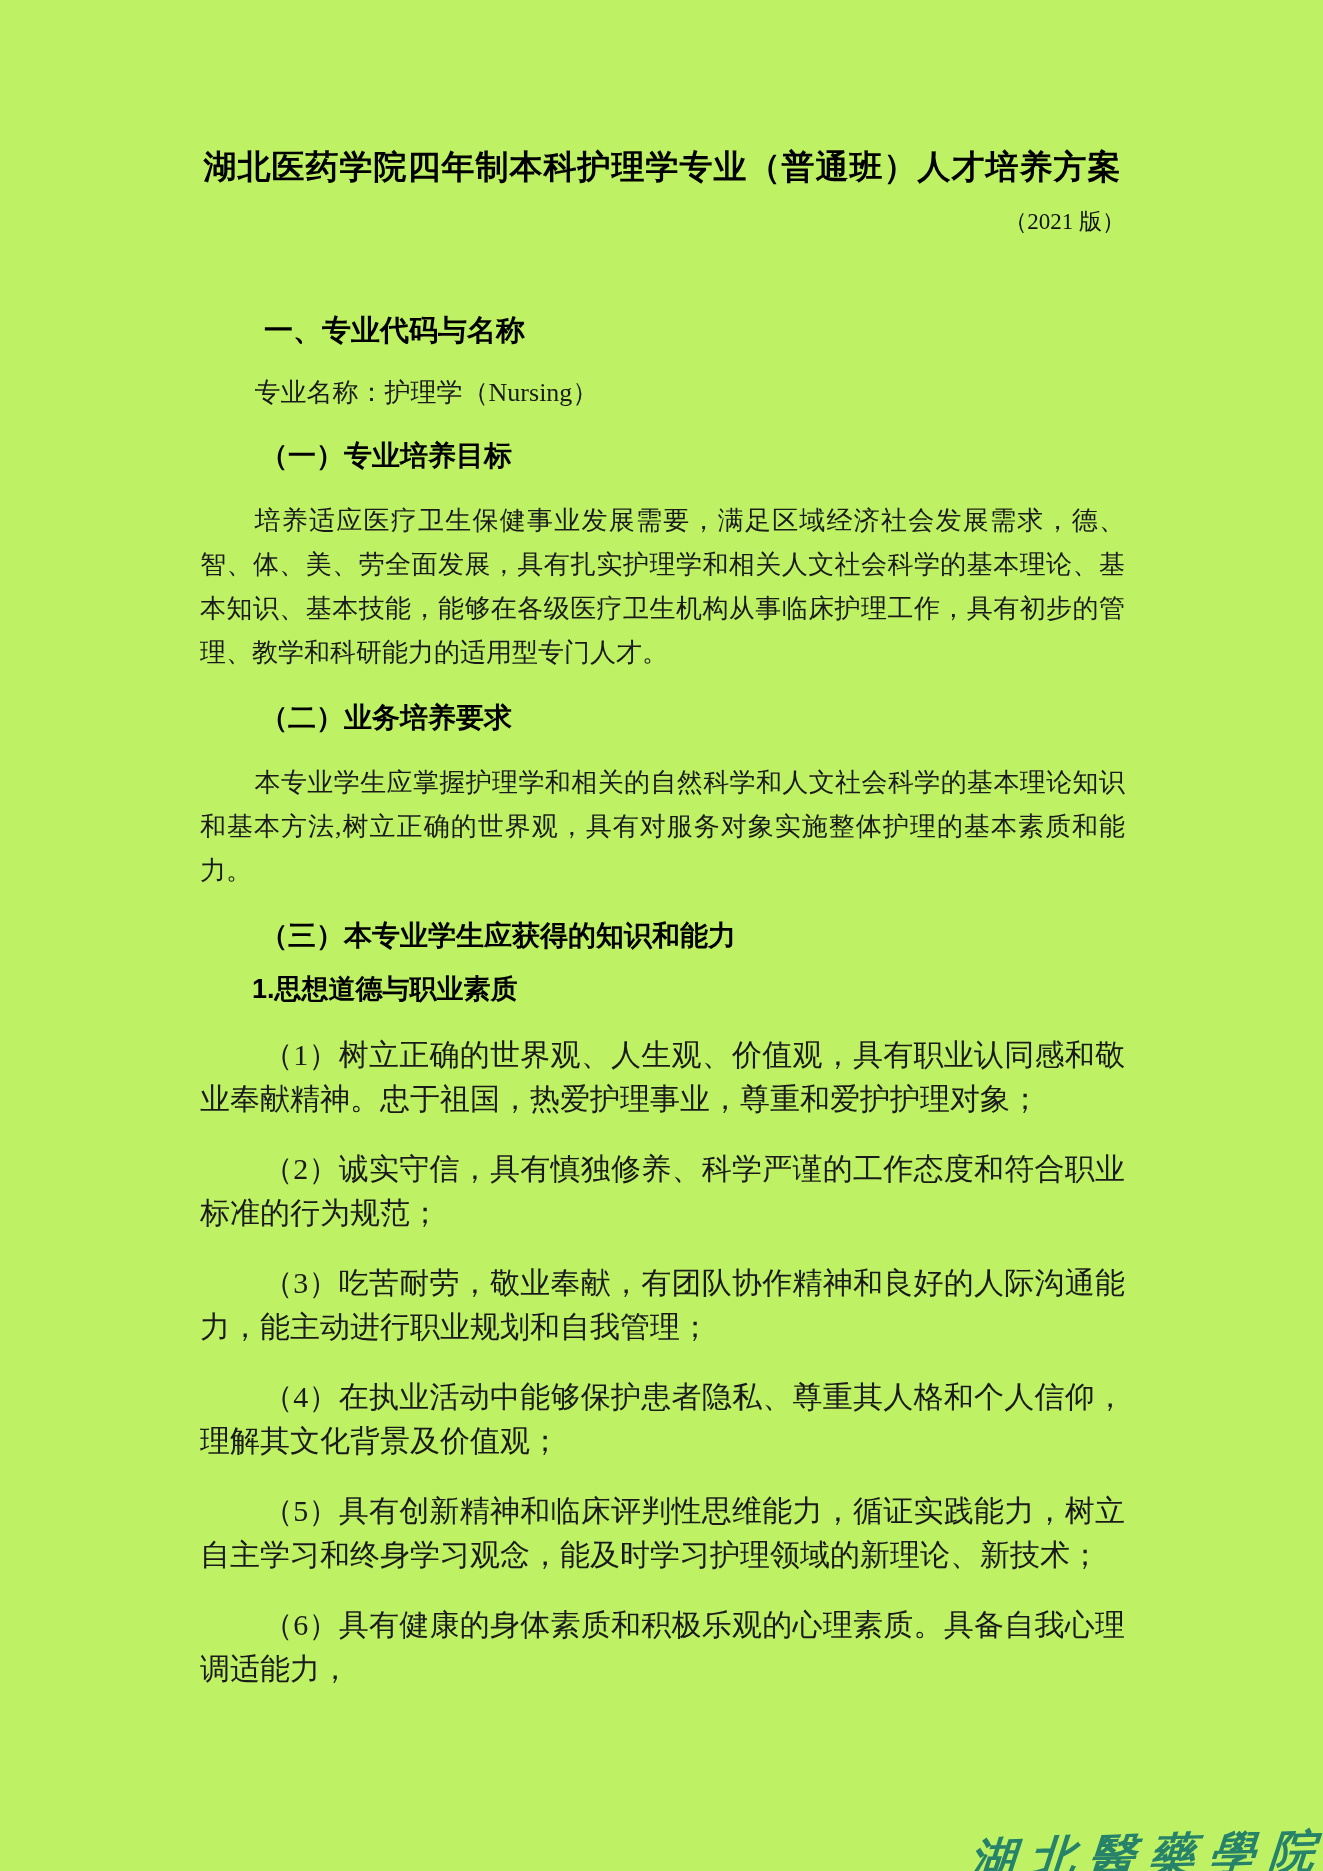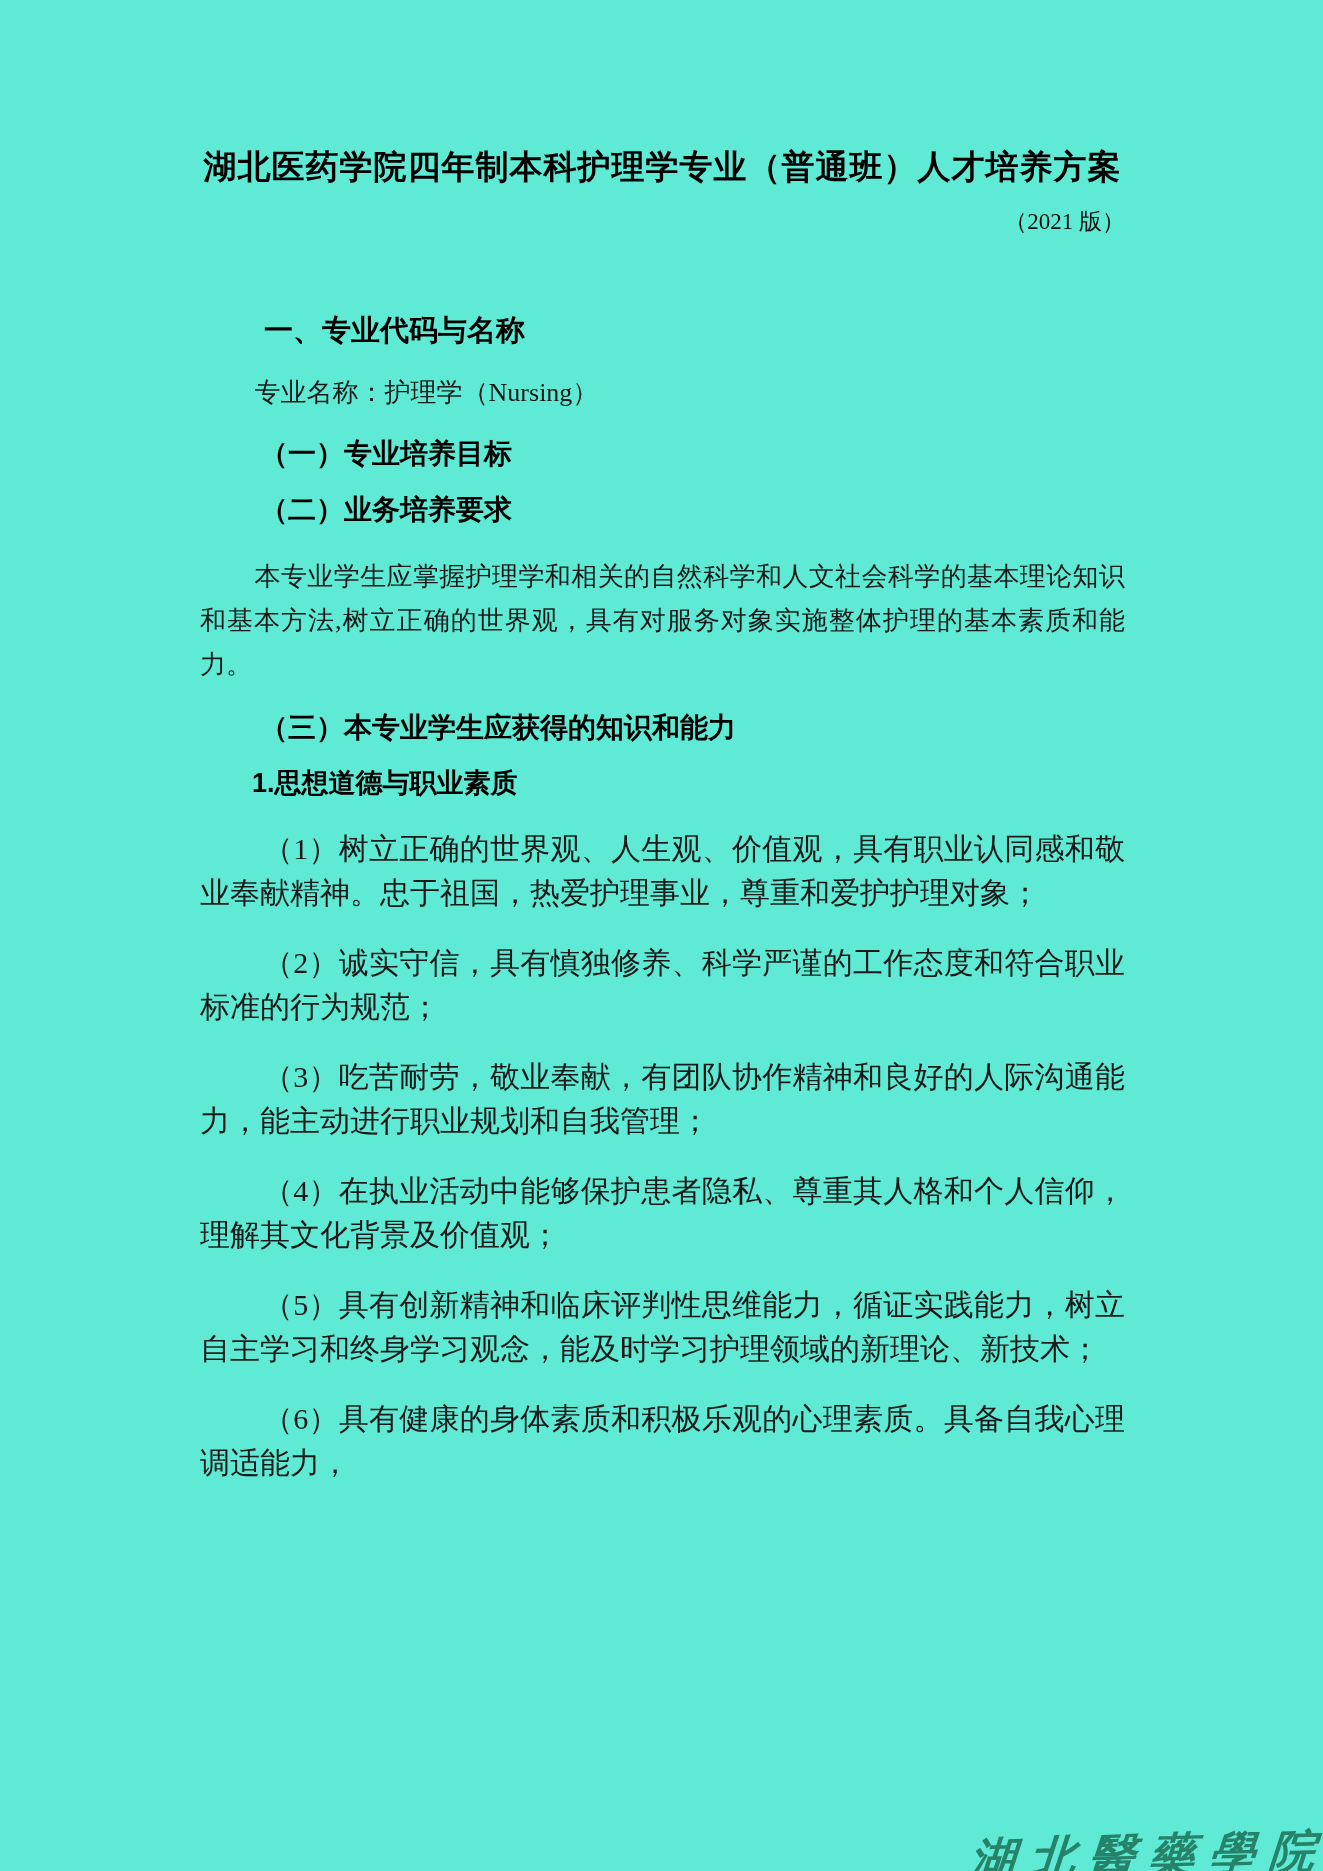--- a/index.html
+++ b/index.html
@@ -5,21 +5,21 @@
   html, body {
     margin: 0;
     padding: 0;
     background: #9e9e9e;
   }
   .page {
     position: relative;
     width: 1323px;
     height: 1871px;
     margin: 0 auto;
-    background: #5eead4;
+    background: #bef264;
     overflow: hidden;
     color: #1a1a1a;
     font-family: "Liberation Serif", serif;
   }
   .content {
     position: absolute;
     top: 146px;
     left: 200px;
     width: 925px;
   }
@@ -45,21 +45,21 @@
     font-size: 29px;
     line-height: 38px;
     color: #000000;
     padding-left: 64px;
     margin: 20px 0 16px 0;
   }
   .h-level1.first {
     margin-top: 74px;
   }
   .h-level2 {
-    font-family: Liberation Mono, monospace;
+    font-family: Liberation Serif, serif;
     font-weight: bold;
     font-size: 28px;
     line-height: 38px;
     color: #000000;
     padding-left: 60px;
     margin: 18px 0 16px 0;
   }
   .h-level3 {
     font-family: "Liberation Sans", sans-serif;
     font-weight: bold;
@@ -111,20 +111,21 @@
   <div class="content">
 
     <div class="doc-title">湖北医药学院四年制本科护理学专业（普通班）人才培养方案</div>
     <div class="doc-edition">（2021 版）</div>
 
     <div class="h-level1 first">一、专业代码与名称</div>
     <div class="info-line">专业名称：护理学（Nursing）</div>
 
 
     <div class="h-level2">（一）专业培养目标</div>
+    <div class="body-para">培养适应医疗卫生保健事业发展需要，满足区域经济社会发展需求，德、智、体、美、劳全面发展，具有扎实护理学和相关人文社会科学的基本理论、基本知识、基本技能，能够在各级医疗卫生机构从事临床护理工作，具有初步的管理、教学和科研能力的适用型专门人才。</div>
 
     <div class="h-level2">（二）业务培养要求</div>
     <div class="body-para">本专业学生应掌握护理学和相关的自然科学和人文社会科学的基本理论知识和基本方法,树立正确的世界观，具有对服务对象实施整体护理的基本素质和能力。</div>
 
     <div class="h-level2">（三）本专业学生应获得的知识和能力</div>
     <div class="h-level3">1.思想道德与职业素质</div>
 
     <div class="req-item">（1）树立正确的世界观、人生观、价值观，具有职业认同感和敬业奉献精神。忠于祖国，热爱护理事业，尊重和爱护护理对象；</div>
     <div class="req-item">（2）诚实守信，具有慎独修养、科学严谨的工作态度和符合职业标准的行为规范；</div>
     <div class="req-item">（3）吃苦耐劳，敬业奉献，有团队协作精神和良好的人际沟通能力，能主动进行职业规划和自我管理；</div>

